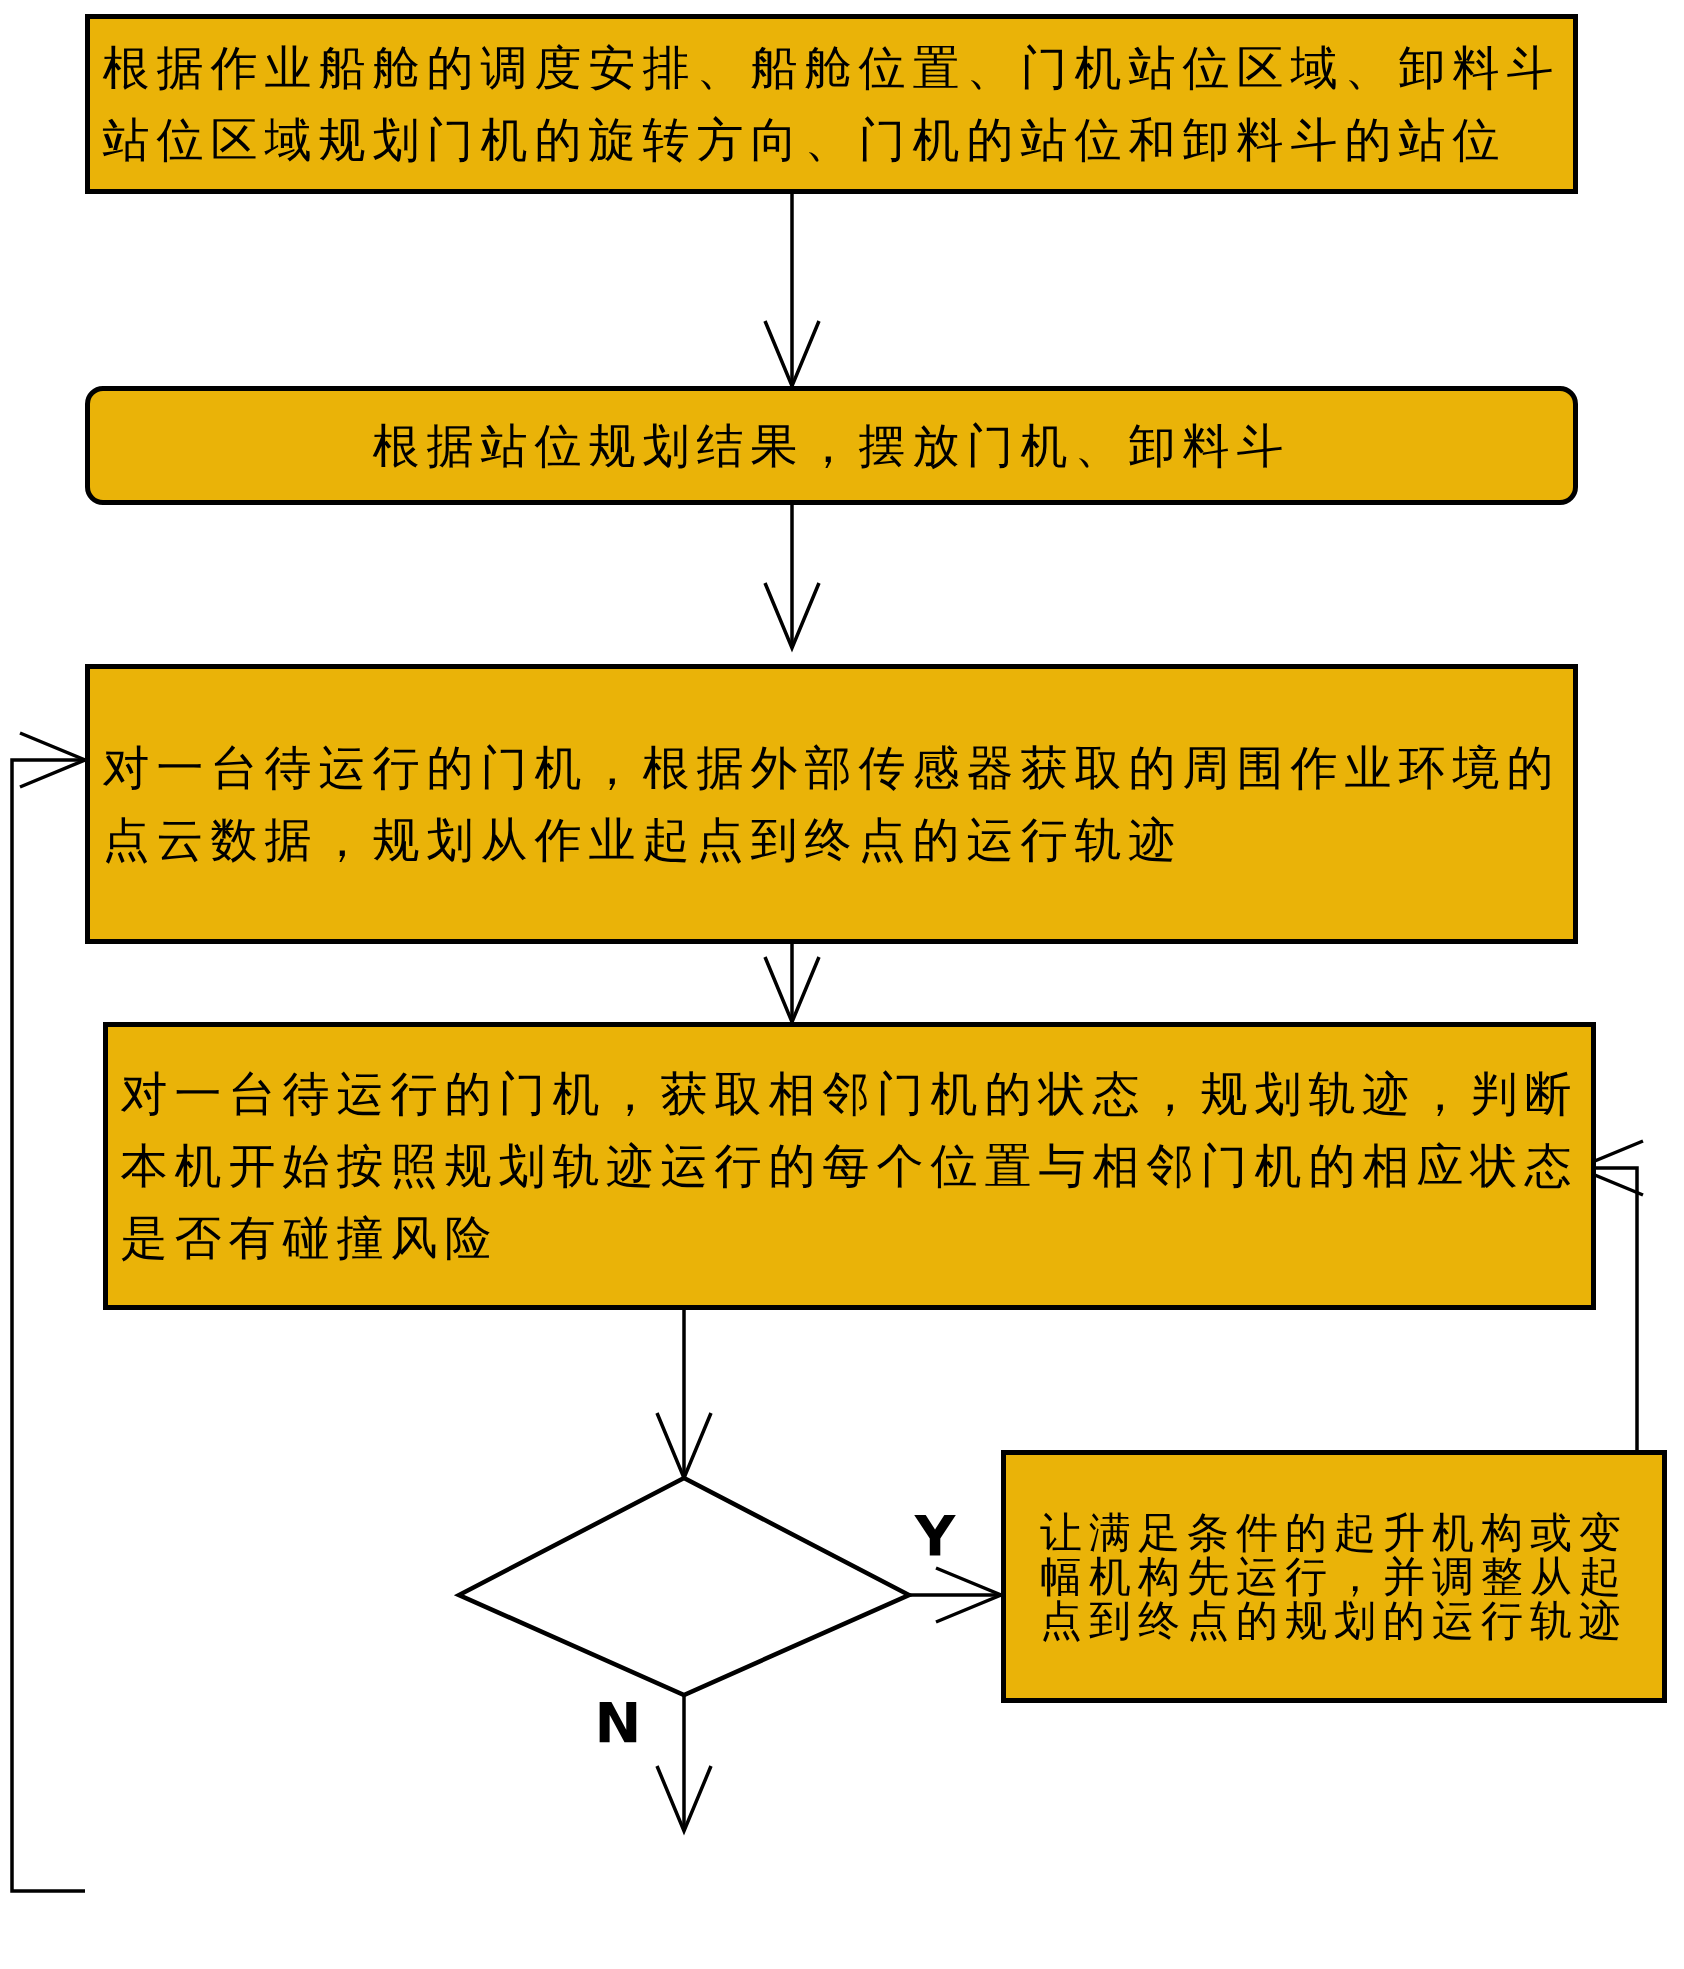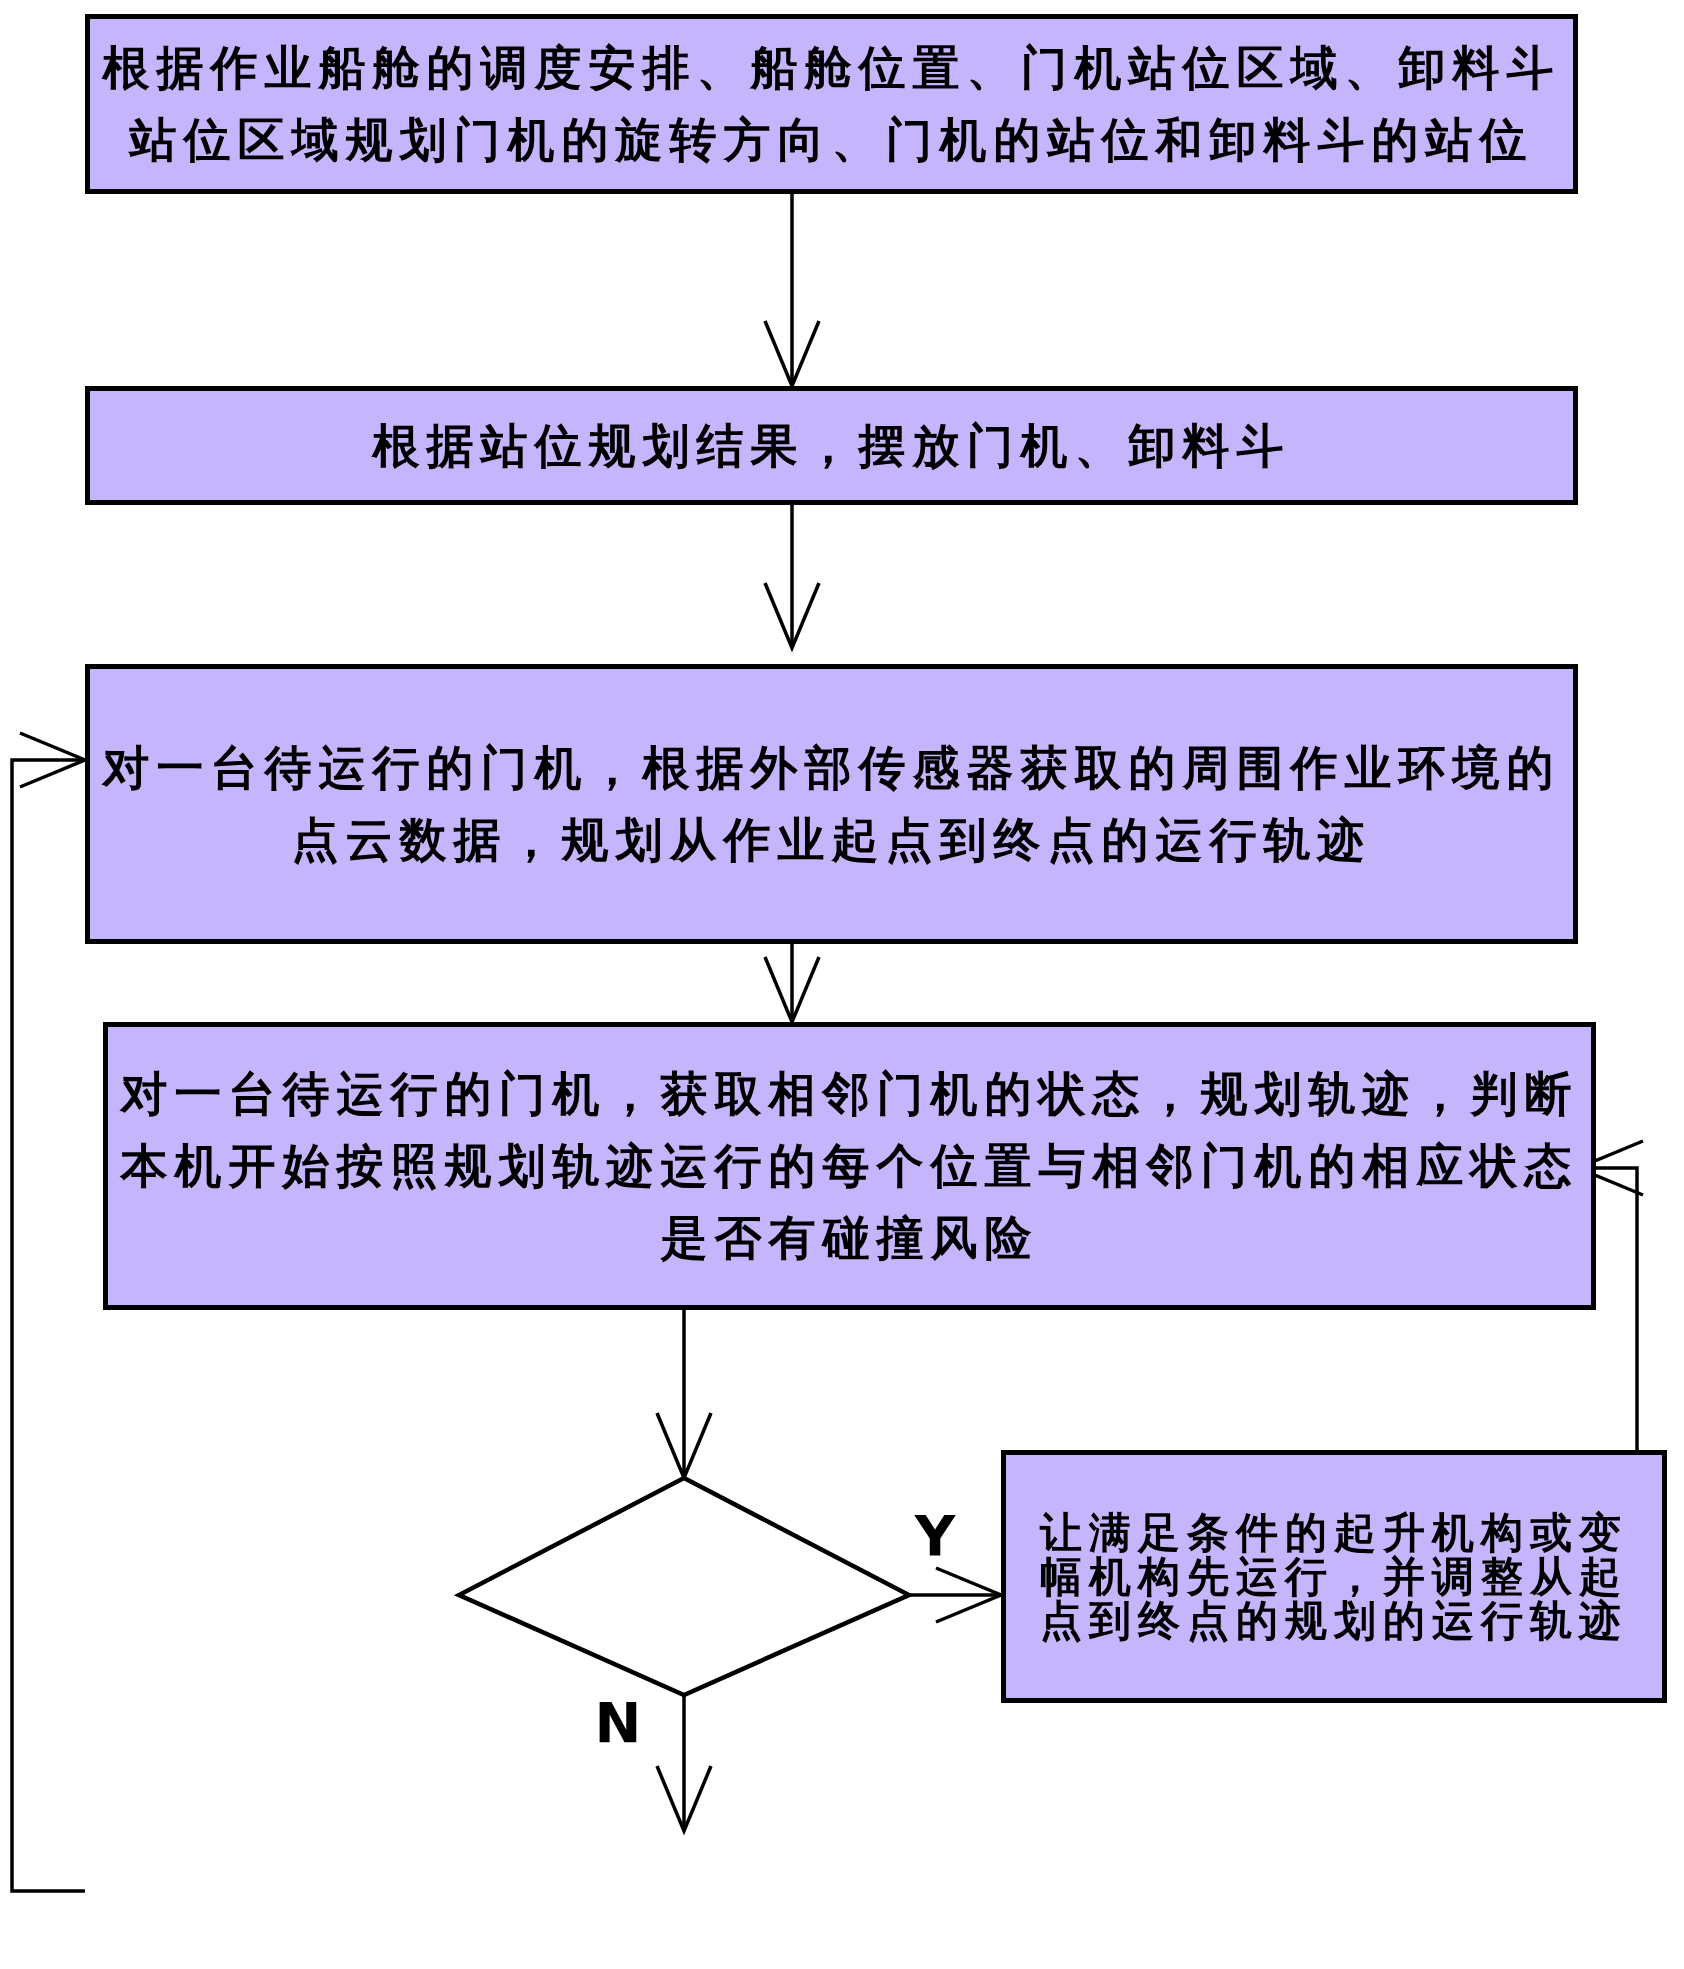--- a/index.html
+++ b/index.html
@@ -10,24 +10,24 @@
     background:#ffffff;
     font-family:"DejaVu Sans",sans-serif;
     color:#000;
     overflow:hidden;
   }
   #wires{position:absolute;left:0;top:0;width:1684px;height:1969px;z-index:1;}
   .node{
     position:absolute;
     box-sizing:border-box;
     border:5px solid #000;
-    background:#c4b5fd;
+    background:#eab308;
     display:flex;align-items:center;justify-content:center;
-    text-align:center;
-    font-weight:bold;
+    text-align:left;
+    font-weight:normal;
     white-space:pre-line;
     z-index:2;
   }
   .big{font-size:47px;line-height:72px;letter-spacing:7px;}
   .side{font-size:42px;line-height:44px;letter-spacing:7px;}
   .diamond-label{
     position:absolute;
     display:flex;align-items:center;justify-content:center;
     text-align:center;
     font-weight:bold;
@@ -76,21 +76,21 @@
       <path d="M1637 1450 L1637 1168 L1578 1168"></path>
       <path d="M1643 1141 L1578 1168 L1643 1195"></path>
     </g>
 
     <polygon points="684,1478 909,1595 684,1695 459,1595" fill="#ffffff" stroke="#000000" stroke-width="4.5"></polygon>
   </svg>
 
   <div class="node big" style="left:85px;top:14px;width:1493px;height:180px;">根据作业船舱的调度安排、船舱位置、门机站位区域、卸料斗
 站位区域规划门机的旋转方向、门机的站位和卸料斗的站位</div>
 
-  <div class="node big" style="left:85px;top:386px;width:1493px;height:119px;">根据站位规划结果，摆放门机、卸料斗</div>
+  <div class="node big" style="left:85px;top:386px;width:1493px;height:119px;border-radius:18px;">根据站位规划结果，摆放门机、卸料斗</div>
 
   <div class="node big" style="left:85px;top:664px;width:1493px;height:280px;">对一台待运行的门机，根据外部传感器获取的周围作业环境的
 点云数据，规划从作业起点到终点的运行轨迹</div>
 
   <div class="node big" style="left:103px;top:1022px;width:1493px;height:288px;">对一台待运行的门机，获取相邻门机的状态，规划轨迹，判断
 本机开始按照规划轨迹运行的每个位置与相邻门机的相应状态
 是否有碰撞风险</div>
 
   <div class="node side" style="left:1001px;top:1450px;width:666px;height:253px;">让满足条件的起升机构或变
 幅机构先运行，并调整从起

